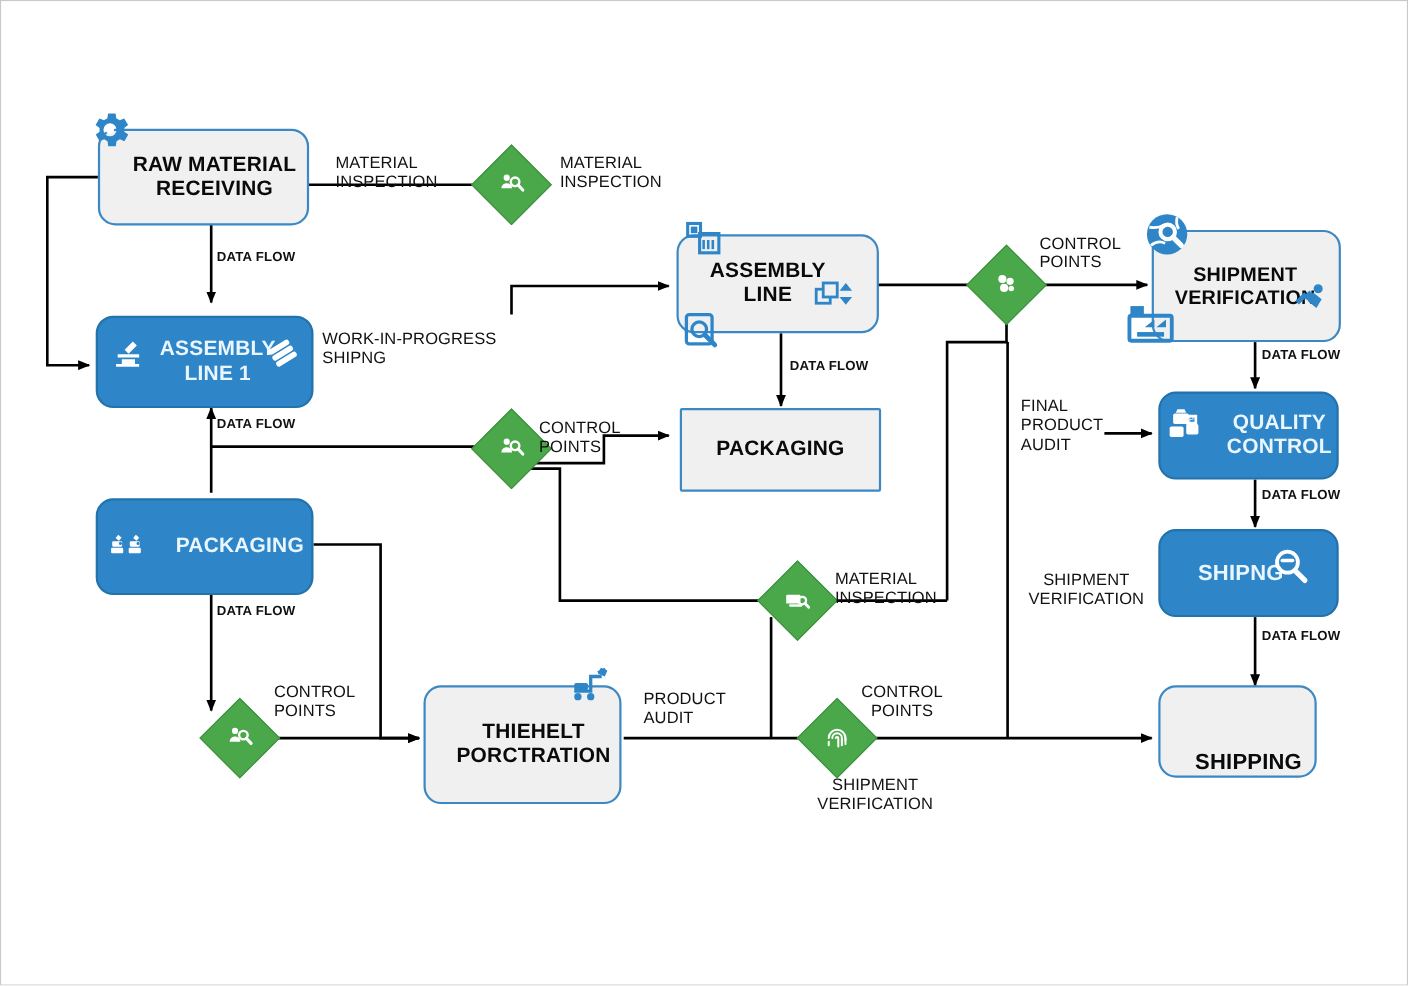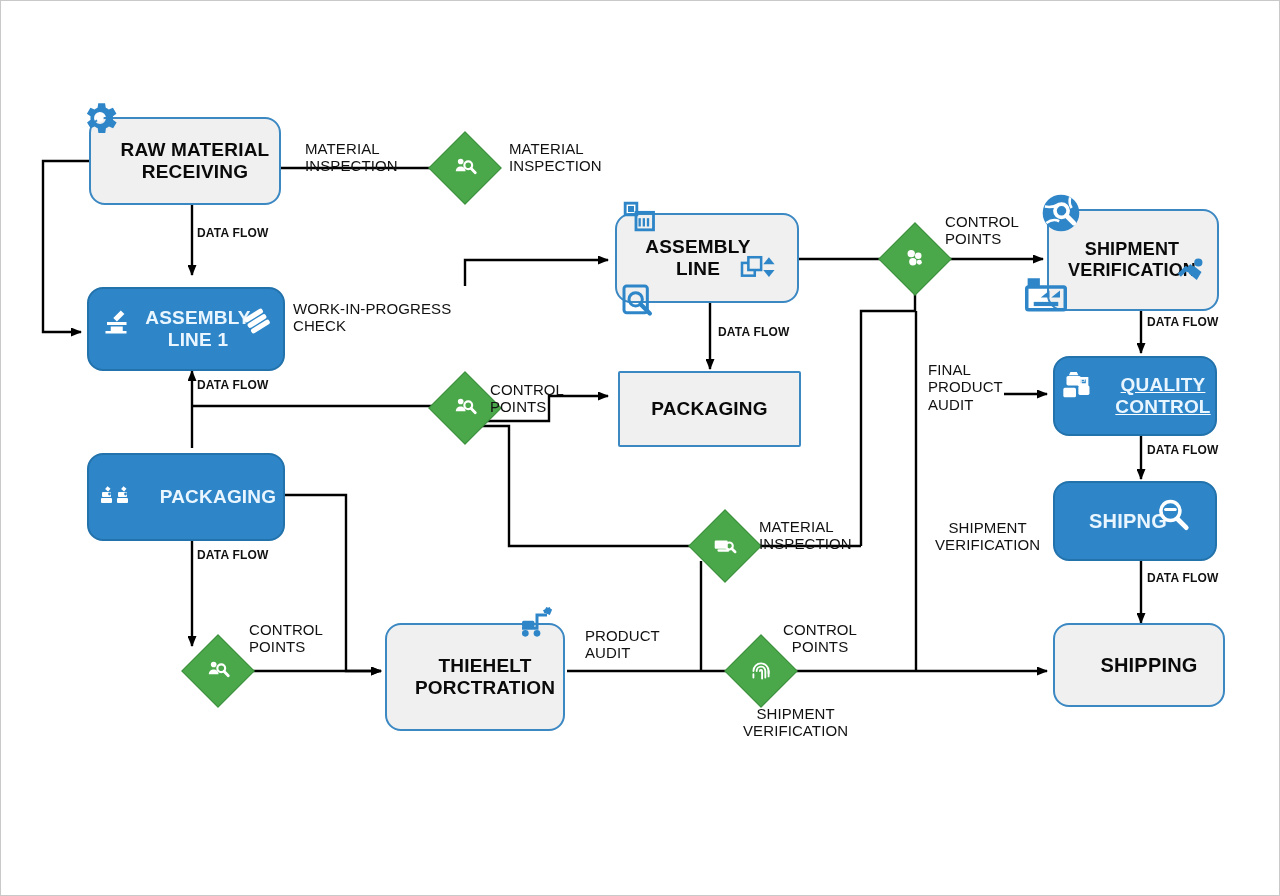--- a/index.html
+++ b/index.html
@@ -287,21 +287,21 @@
     <svg width="38" height="38" viewBox="0 0 24 24">
       <g fill="#2e86c8">
         <path d="M7 11l4-4 3 3-3 3z"></path>
         <path d="M3 13l5-5 2 2-5 5z"></path>
         <path d="M13 8l5 4-3 5-5-4z"></path>
         <circle cx="16" cy="6" r="2.6"></circle>
       </g>
     </svg>
   </span>
 
-  <div class="node blue r-round" style="left:1052px;top:355px;width:164px;height:80px;font-size:19px;text-decoration:underline;">
+  <div class="node blue r-round" style="left:1052px;top:355px;width:164px;height:80px;font-size:19px;">
     <span class="label" style="padding-left:36px;">QUALITY
 CONTROL</span>
   </div>
   <span class="nico" style="left:1056px;top:367px;">
     <svg width="38" height="38" viewBox="0 0 24 24">
       <g fill="#ffffff">
         <path d="M8.5 2.5h4l1 2h-6z"></path>
         <rect x="6" y="5" width="9" height="6" rx="1"></rect>
         <rect x="4" y="12.5" width="8" height="6" rx="1"></rect>
         <rect x="13.5" y="11" width="7" height="6" rx="1"></rect>
@@ -315,21 +315,21 @@
     <span class="label" style="padding-right:34px;text-align:right;">SHIPNG</span>
   </div>
   <span class="nico" style="left:1152px;top:495px;">
     <svg width="38" height="38" viewBox="0 0 24 24">
       <circle cx="11" cy="9.5" r="6" fill="none" stroke="#ffffff" stroke-width="2.2"></circle>
       <path d="M8 8.5h6" stroke="#ffffff" stroke-width="2" stroke-linecap="round"></path>
       <path d="M15.5 14.5l5.5 5.5" stroke="#ffffff" stroke-width="3" stroke-linecap="round"></path>
     </svg>
   </span>
 
-  <div class="node light r-round" style="left:1052px;top:622px;width:172px;height:84px;font-size:20px;">
+  <div class="node light r-round" style="left:1052px;top:622px;width:144px;height:84px;font-size:20px;align-items:flex-end;">
     <span class="label">SHIPPING</span>
   </div>
 
   <div class="diamond" style="left:438px;top:141px;">
     <span class="dico">
       <svg width="26" height="26" viewBox="0 0 24 24">
         <g fill="#ffffff">
           <circle cx="8" cy="6" r="2.6"></circle>
           <path d="M3.5 15c0-2.6 2-4.4 4.5-4.4s4.5 1.8 4.5 4.4z"></path>
           <circle cx="15" cy="9.5" r="3.6" fill="none" stroke="#ffffff" stroke-width="2"></circle>
@@ -406,21 +406,21 @@
 
   <div class="elabel" style="left:304px;top:139px;">MATERIAL
 INSPECTION</div>
 
   <div class="elabel" style="left:508px;top:139px;">MATERIAL
 INSPECTION</div>
 
   <div class="elabel small" style="left:196px;top:226px;">DATA FLOW</div>
 
   <div class="elabel" style="left:292px;top:299px;">WORK-IN-PROGRESS
-CHECK</div>
+SHIPNG</div>
 
   <div class="elabel small" style="left:717px;top:325px;">DATA FLOW</div>
 
   <div class="elabel" style="left:489px;top:380px;">CONTROL
 POINTS</div>
 
   <div class="elabel small" style="left:196px;top:378px;">DATA FLOW</div>
 
   <div class="elabel small" style="left:196px;top:548px;">DATA FLOW</div>
 

